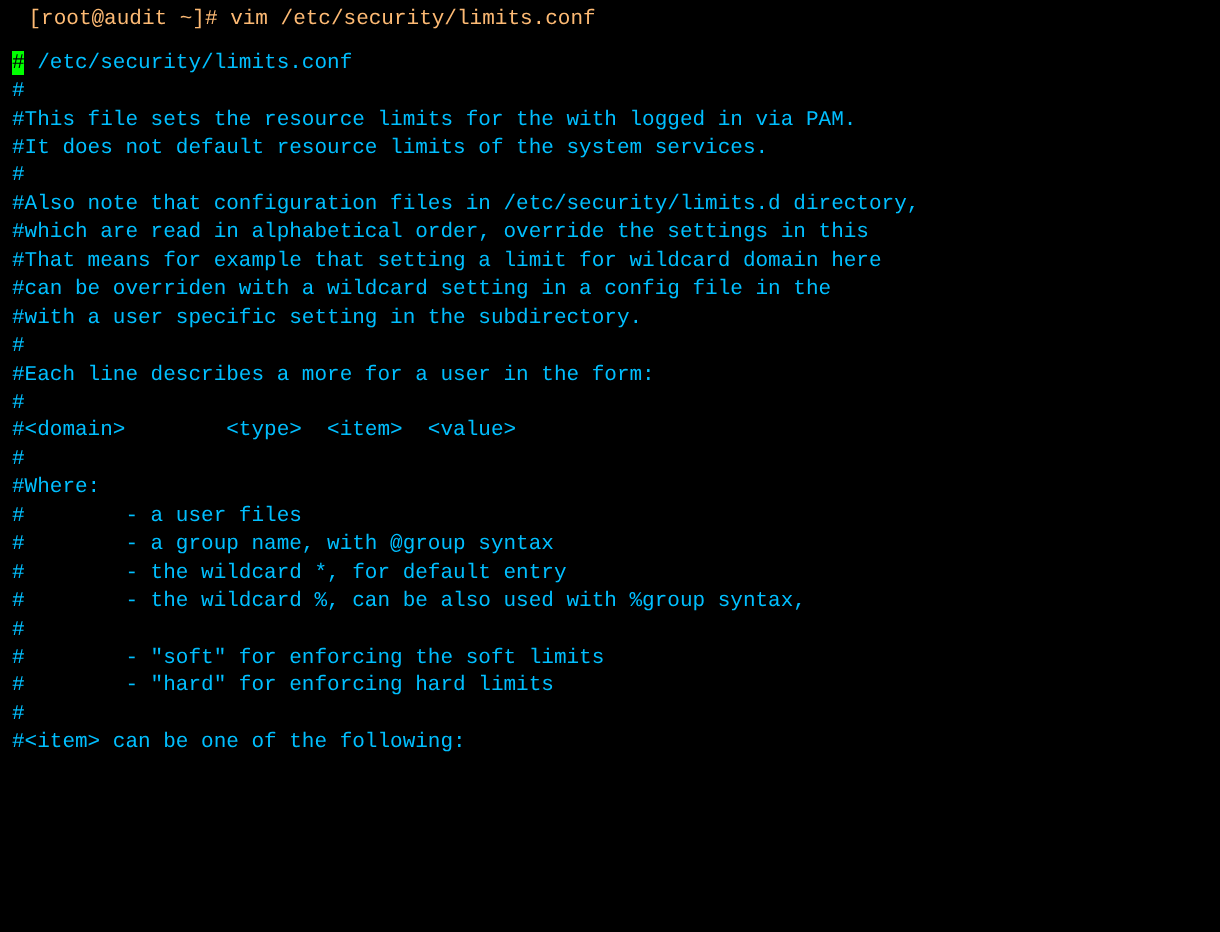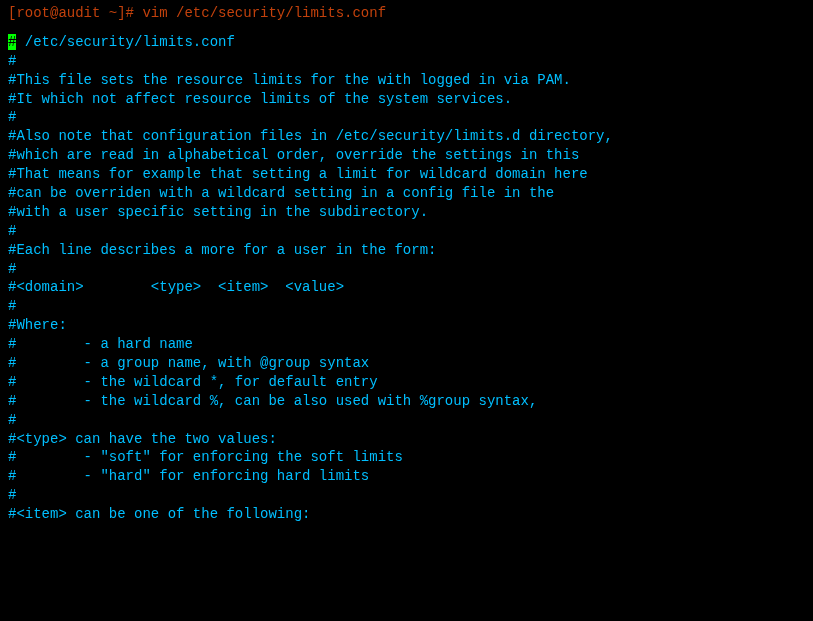--- a/index.html
+++ b/index.html
@@ -11,22 +11,23 @@
       background: #000;
       font-family: 'Courier New', monospace;
       font-size: 14px;
       line-height: 1.35;
       padding: 4px 8px;
       width: 813px;
       height: 621px;
       overflow: hidden;
     }
     .prompt-line {
-      color: #c2410c;
+      color: #fdba74;
       white-space: pre;
+      margin-left: 11px;
     }
     .comment {
       color: #00BFFF;
       white-space: pre;
     }
     .cursor {
       background: #00FF00;
       color: #000;
     }
     .spacer {
@@ -36,37 +37,36 @@
 </head>
 <body>
 
 <div>
   <div class="prompt-line"><span>[root@audit ~]# </span><span>vim /etc/security/limits.conf</span></div>
   <div class="spacer"></div>
   <div>
     <div class="comment"><span class="cursor">#</span><span> /etc/security/limits.conf</span></div>
     <div class="comment">#</div>
     <div class="comment">#This file sets the resource limits for the with logged in via PAM.</div>
-    <div class="comment">#It which not affect resource limits of the system services.</div>
+    <div class="comment">#It does not default resource limits of the system services.</div>
     <div class="comment">#</div>
     <div class="comment">#Also note that configuration files in /etc/security/limits.d directory,</div>
     <div class="comment">#which are read in alphabetical order, override the settings in this</div>
     <div class="comment">#That means for example that setting a limit for wildcard domain here</div>
     <div class="comment">#can be overriden with a wildcard setting in a config file in the</div>
     <div class="comment">#with a user specific setting in the subdirectory.</div>
     <div class="comment">#</div>
     <div class="comment">#Each line describes a more for a user in the form:</div>
     <div class="comment">#</div>
     <div class="comment">#&lt;domain&gt;        &lt;type&gt;  &lt;item&gt;  &lt;value&gt;</div>
     <div class="comment">#</div>
     <div class="comment">#Where:</div>
-    <div class="comment">#        - a hard name</div>
+    <div class="comment">#        - a user files</div>
     <div class="comment">#        - a group name, with @group syntax</div>
     <div class="comment">#        - the wildcard *, for default entry</div>
     <div class="comment">#        - the wildcard %, can be also used with %group syntax,</div>
     <div class="comment">#</div>
-    <div class="comment">#&lt;type&gt; can have the two values:</div>
     <div class="comment">#        - "soft" for enforcing the soft limits</div>
     <div class="comment">#        - "hard" for enforcing hard limits</div>
     <div class="comment">#</div>
     <div class="comment">#&lt;item&gt; can be one of the following:</div>
   </div>
 </div>
 
 </body></html>

